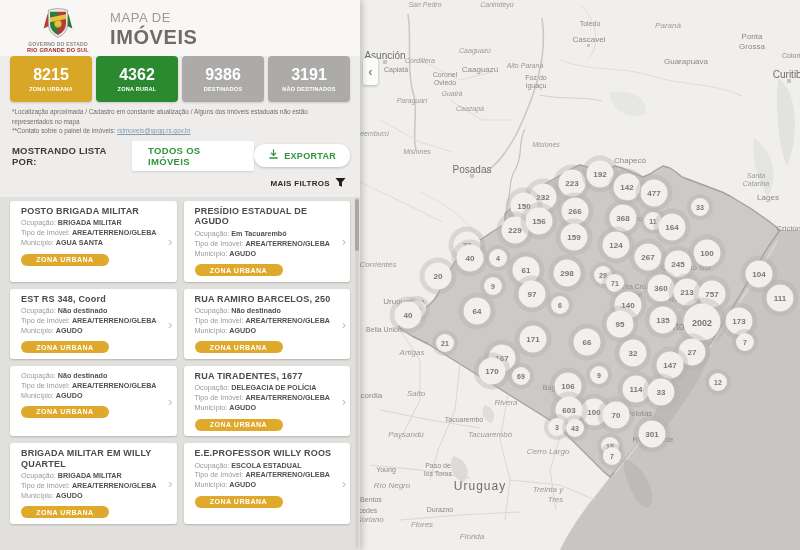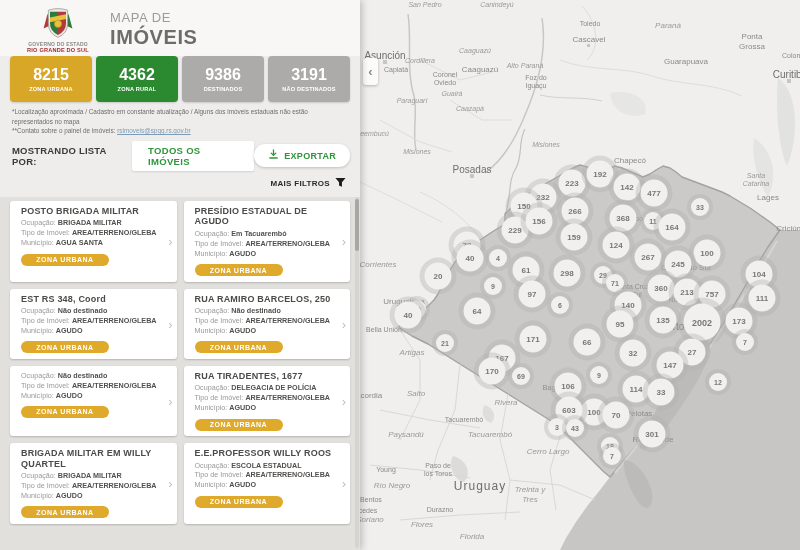--- a/index.html
+++ b/index.html
@@ -331,21 +331,21 @@
         <span class="mlabel" style="left: 104px; top: 420px; font-size: 7px;">Tacuarembó</span>
         <span class="mlabel it" style="left: 130px; top: 435px; font-size: 8px;">Tacuarembó</span>
         <span class="mlabel it" style="left: 46px; top: 435px; font-size: 8px;">Paysandú</span>
         <span class="mlabel" style="left: 4px; top: 396px; font-size: 8px;">Concordia</span>
         <span class="mlabel it" style="left: 188px; top: 452px; font-size: 8px; text-align: right;">Cerro Largo</span>
         <span class="mlabel" style="left: 26px; top: 470px; font-size: 7px;">Young</span>
         <span class="mlabel" style="left: 78px; top: 470px; font-size: 7px;">Paso de
 los Toros</span>
         <span class="mlabel it" style="left: 32px; top: 486px; font-size: 8px;">Río Negro</span>
         <span class="mlabel big" style="left: 120px; top: 486px; font-size: 12px; letter-spacing: 1px;">Uruguay</span>
-        <span class="mlabel it" style="left: 170px; top: 495px; font-size: 8px;">Treinta y
+        <span class="mlabel it" style="left: 188px; top: 495px; font-size: 8px; text-align: right;">Treinta y
 Tres</span>
         <span class="mlabel" style="left: 3px; top: 500px; font-size: 7px;">Fray Bentos</span>
         <span class="mlabel" style="left: 2px; top: 511px; font-size: 7px;">Mercedes</span>
         <span class="mlabel it" style="left: 10px; top: 520px; font-size: 8px;">Soriano</span>
         <span class="mlabel" style="left: 80px; top: 510px; font-size: 7px;">Durazno</span>
         <span class="mlabel it" style="left: 62px; top: 525px; font-size: 8px;">Flores</span>
         <span class="mlabel it" style="left: 112px; top: 537px; font-size: 8px;">Florida</span>
       </div>
     <div class="map-clusters">
         <div class="cluster m" style="left: 212px; top: 183px;">223</div>
@@ -368,21 +368,21 @@
         <div class="cluster m" style="left: 318px; top: 264px;">245</div>
         <div class="cluster m" style="left: 166px; top: 270px;">61</div>
         <div class="cluster m" style="left: 207px; top: 273px;">298</div>
         <div class="cluster s" style="left: 243px; top: 275px;">29</div>
         <div class="cluster s" style="left: 255px; top: 283px;">71</div>
         <div class="cluster m" style="left: 172px; top: 294px;">97</div>
         <div class="cluster m" style="left: 301px; top: 288px;">360</div>
         <div class="cluster m" style="left: 327px; top: 292px;">213</div>
         <div class="cluster m" style="left: 352px; top: 294px;">757</div>
         <div class="cluster m" style="left: 399px; top: 274px;">104</div>
-        <div class="cluster m" style="left: 402px; top: 298px;">111</div>
+        <div class="cluster m" style="left: 420px; top: 298px;">111</div>
         <div class="cluster m" style="left: 268px; top: 305px;">140</div>
         <div class="cluster s" style="left: 200px; top: 305px;">6</div>
         <div class="cluster m" style="left: 260px; top: 324px;">95</div>
         <div class="cluster m" style="left: 303px; top: 320px;">135</div>
         <div class="cluster l" style="left: 342px; top: 322px;">2002</div>
         <div class="cluster m" style="left: 379px; top: 321px;">173</div>
         <div class="cluster s" style="left: 385px; top: 342px;">7</div>
         <div class="cluster m" style="left: 227px; top: 342px;">66</div>
         <div class="cluster m" style="left: 273px; top: 353px;">32</div>
         <div class="cluster m" style="left: 332px; top: 352px;">27</div>

